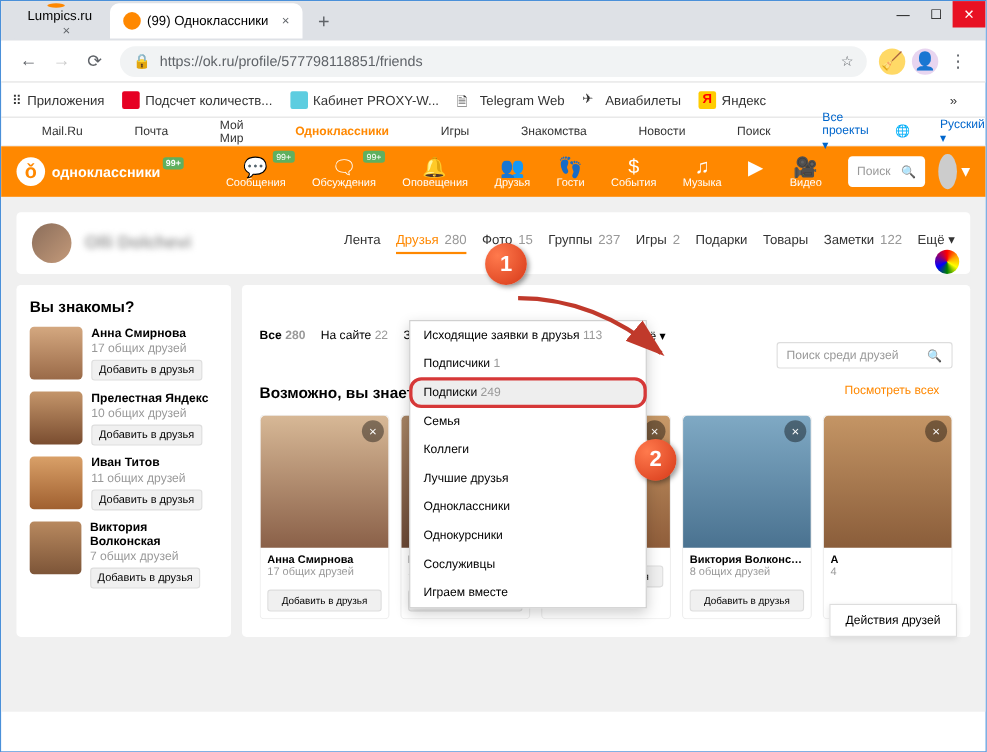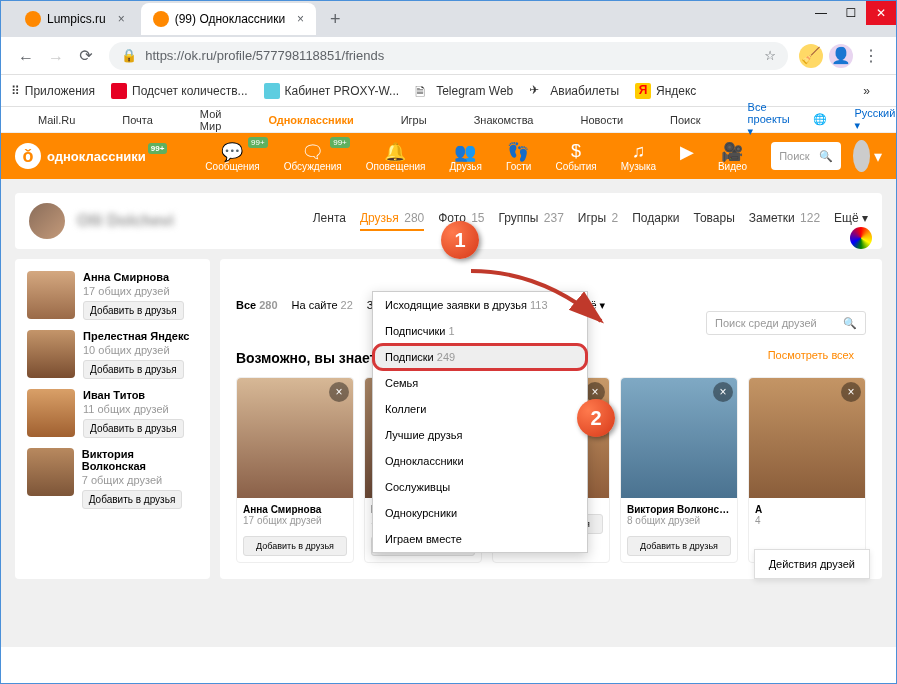--- a/index.html
+++ b/index.html
@@ -2,21 +2,21 @@
 <html><head>
 <meta charset="utf-8">
 <style>
 * { margin: 0; padding: 0; box-sizing: border-box; font-family: Arial, sans-serif; }
 body { width: 897px; height: 684px; background: #fff; border: 1px solid #4a90d9; position: relative; overflow: hidden; }
 .window-controls { position: absolute; top: 0; right: 0; display: flex; }
 .window-btn { width: 30px; height: 24px; display: flex; align-items: center; justify-content: center; font-size: 12px; }
 .close-btn { background: #e81123; color: #fff; }
 .tabs-row { display: flex; align-items: center; height: 36px; background: #dee1e6; padding-left: 12px; }
 .tab { display: flex; align-items: center; background: #fff; height: 32px; padding: 0 12px; border-radius: 8px 8px 0 0; font-size: 12px; margin-right: 4px; }
-.tab.inactive { background: #dee1e6; }
+.tab.inactive { background: #dee1e6; flex-direction: column; }
 .tab-icon { width: 16px; height: 16px; margin-right: 6px; border-radius: 50%; }
 .tab-orange { background: #ff8800; }
 .tab-close { margin-left: 12px; color: #5f6368; cursor: pointer; }
 .new-tab { padding: 0 10px; color: #5f6368; cursor: pointer; font-size: 18px; }
 .addr-row { display: flex; align-items: center; height: 38px; padding: 0 10px; background: #fff; border-bottom: 1px solid #e0e0e0; }
 .nav-btn { width: 30px; text-align: center; color: #5f6368; font-size: 16px; }
 .addr-bar { flex: 1; display: flex; align-items: center; background: #f1f3f4; border-radius: 16px; height: 28px; padding: 0 12px; margin: 0 8px; font-size: 13px; color: #5f6368; }
 .lock-icon { margin-right: 8px; }
 .ext-icon { width: 24px; height: 24px; margin: 0 3px; border-radius: 50%; display:flex; align-items:center; justify-content:center; }
 .bookmarks-row { display: flex; align-items: center; height: 32px; padding: 0 10px; font-size: 12px; color: #333; border-bottom: 1px solid #e0e0e0; }
@@ -230,20 +230,21 @@
         <span class="ptab">Игры <span class="count">2</span></span>
         <span class="ptab">Подарки</span>
         <span class="ptab">Товары</span>
         <span class="ptab">Заметки <span class="count">122</span></span>
         <span class="ptab">Ещё ▾</span>
       </div>
   </div>
 
   <div class="main-row">
     <div class="sidebar">
+      <h3>Вы знакомы?</h3>
       <div id="sidebar-items">
           <div class="sugg-item">
             <div class="sugg-avatar" style="background:linear-gradient(#d4a880,#9a6a48)"></div>
     <div class="sugg-info">
       <div class="sugg-name">Анна Смирнова</div>
       <div class="sugg-mutual">17 общих друзей</div>
       <button class="sugg-btn">Добавить в друзья</button>
     </div>
           </div>
           <div class="sugg-item">
@@ -289,22 +290,22 @@
       </div>
 
       <div class="dropdown" id="dropdown">
           <div class="dd-item">Исходящие заявки в друзья <span class="count">113</span></div>
           <div class="dd-item">Подписчики <span class="count">1</span></div>
           <div class="dd-item highlight">Подписки <span class="count">249</span></div>
           <div class="dd-item">Семья</div>
           <div class="dd-item">Коллеги</div>
           <div class="dd-item">Лучшие друзья</div>
           <div class="dd-item">Одноклассники</div>
+          <div class="dd-item">Однокурсники</div>
           <div class="dd-item">Сослуживцы</div>
-          <div class="dd-item">Однокурсники</div>
           <div class="dd-item">Играем вместе</div>
         </div>
 
       <div style="position:relative">
         <span class="section-title">Возможно, вы знаете эти</span>
         <span class="view-all">Посмотреть всех</span>
       </div>
       <div class="cards-row" id="cards-row" style="margin-top:10px">
           <div class="card">
             <div class="card-img" style="background:linear-gradient(#d7b896,#8a6048)"></div>

